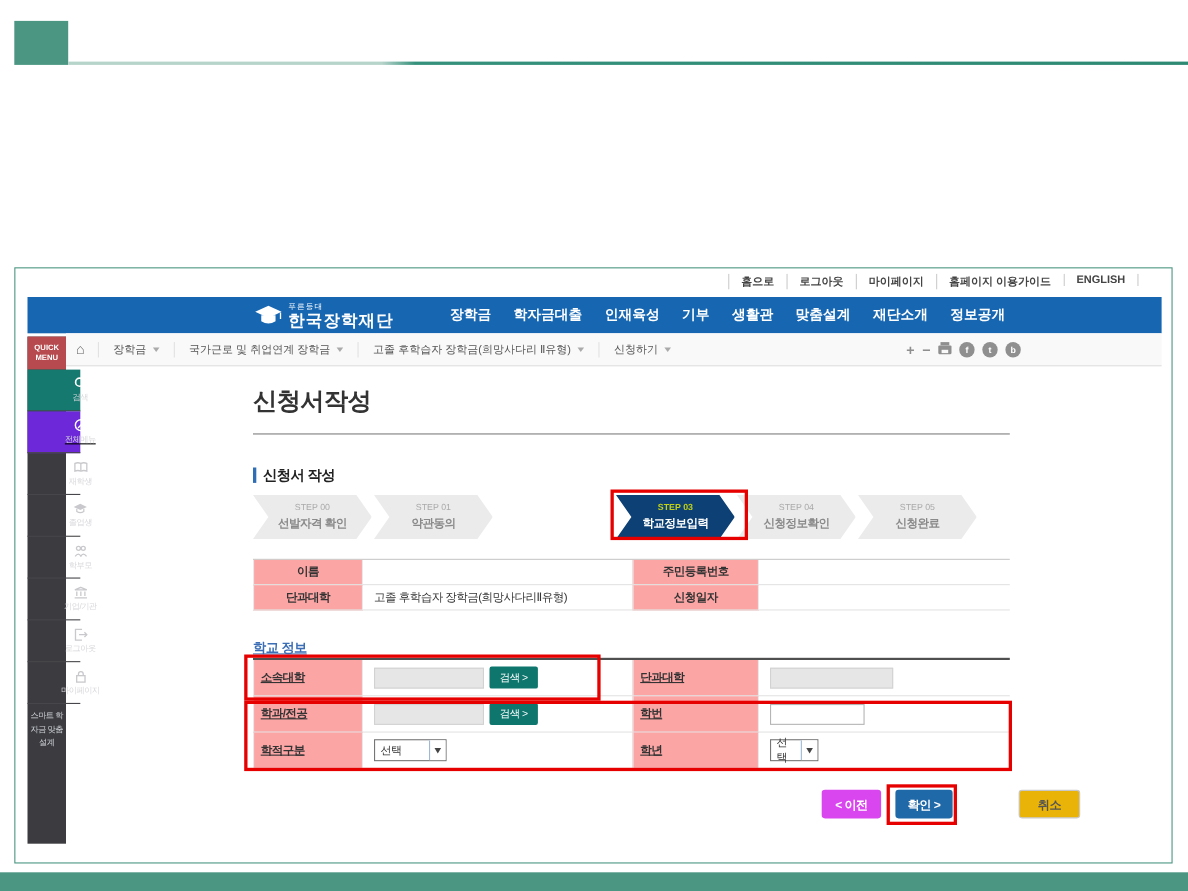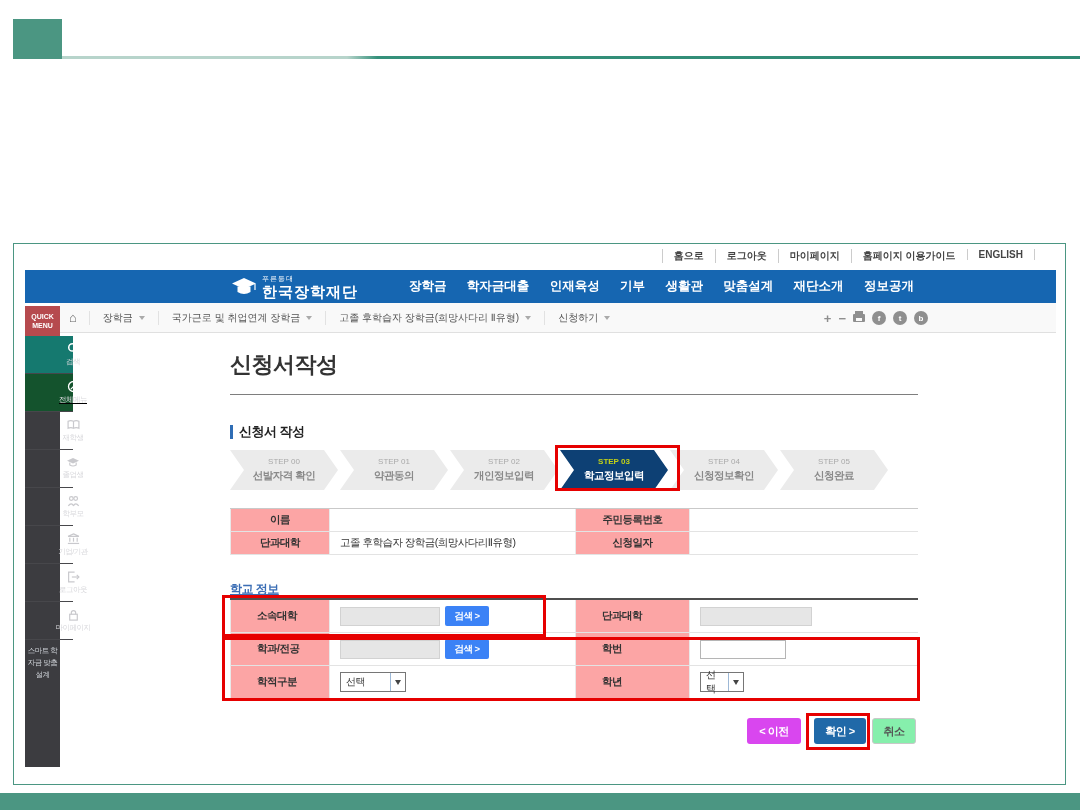--- a/index.html
+++ b/index.html
@@ -39,21 +39,21 @@
   .printer::before { content:""; position:absolute; left:2px; top:-3px; width:8px; height:3px; background:#8f8f8f; }
   .printer::after { content:""; position:absolute; left:3px; bottom:1px; width:6px; height:3px; background:#f9f9f9; }
   .sns { width:14px; height:14px; border-radius:50%; background:#8f8f8f; color:#fff; font-size:8px; font-weight:bold; display:flex; align-items:center; justify-content:center; }
 
   
   .quickmenu { position:absolute; left:11px; top:62px; width:35px; height:461px; background:#3c3c40; display:flex; flex-direction:column; }
   .qm-head { height:30px; background:#b64a4e; color:#fff; font-size:7px; font-weight:bold; text-align:center; display:flex; flex-direction:column; justify-content:center; line-height:1.3; }
   .qm-item { height:38px; display:flex; flex-direction:column; align-items:center; justify-content:center; gap:2px; border-bottom:1px solid #47474b;padding-left:48px; }
   .qm-item .lbl { font-size:7.5px; color:#d8d8dc; letter-spacing:-0.5px; white-space:nowrap; }
   .qm-teal { background:#15796f; }
-  .qm-gold { background:#14532d;text-decoration:underline; }
+  .qm-gold { background:#6d28d9;text-decoration:underline; }
   .qm-foot { padding-top:5px; font-size:7.5px; color:#cfd3d8; text-align:center; line-height:1.6; width:35px; letter-spacing:-0.5px; }
   .qm-icon svg { display:block; }
 
   
   .page-title { position:absolute; left:216px; top:106px; font-size:22px; font-weight:bold; color:#333; letter-spacing:-0.5px; }
   .title-rule { position:absolute; left:216px; top:150px; width:688px; border-top:1px solid #7e7e7e; }
   .section-head { position:absolute; left:216px; top:179px; display:flex; align-items:center; gap:6px; }
   .section-head .bluebar { width:3px; height:14px; background:#2f6db5; }
   .section-head .txt { font-size:13px; font-weight:bold; color:#222; letter-spacing:-0.5px; }
 
@@ -71,37 +71,37 @@
   
   .tbl { position:absolute; left:216px; display:grid; grid-template-columns:100px 245px 115px 228px; }
   .cell { border-bottom:1px solid #e3e3e3; display:flex; align-items:center; font-size:10.5px; color:#333; }
   .cell.hd { background:#fca5a5; font-weight:bold; justify-content:center; border-right:1px solid #e9e9e9; border-left:1px solid #e9e9e9; letter-spacing:-0.5px; }
   .cell.val { padding-left:10px; letter-spacing:-0.5px; }
   .info-tbl { top:264px; border-top:1px solid #c9c9c9; }
   .info-tbl .cell { height:23px; }
   .school-title { position:absolute; left:216px; top:337px; font-size:12px; font-weight:bold; color:#3b6eb5; text-decoration:underline; letter-spacing:-0.5px; }
   .school-tbl { top:354px; border-top:2px solid #4f4f4f; }
   .school-tbl .cell { height:33px; }
-  .school-tbl .cell.hd { justify-content:flex-start; padding-left:26px; }
+  .school-tbl .cell.hd { justify-content:flex-start; padding-left:6px;text-decoration:underline; }
   .inp-disabled { width:100px; height:19px; background:#e6e6e6; border:1px solid #d2d2d2; }
   .inp-disabled.w112 { width:112px; }
-  .btn-search { width:44px; height:20px; background:#3b82f6; border:none; border-radius:2px; color:#fff; font-size:9.5px; font-weight:bold; margin-left:5px; font-family:"Liberation Sans",sans-serif; letter-spacing:-0.5px; }
+  .btn-search { width:44px; height:20px; background:#0f766e; border:none; border-radius:2px; color:#fff; font-size:9.5px; font-weight:normal; margin-left:5px; font-family:"Liberation Sans",sans-serif; letter-spacing:-0.5px; }
   .inp-text { width:86px; height:19px; border:1px solid #b5b5b5; background:#fff; font-size:10px; padding:0 4px; font-family:"Liberation Sans",sans-serif; }
   .selectbox { height:20px; border:1px solid #767676; background:#fff; display:flex; align-items:center; }
   .selectbox .sval { font-size:10px; color:#333; padding:0 5px; flex:1; letter-spacing:-0.5px; }
   .selectbox .sarrow { width:15px; height:18px; border-left:1px solid #9db8d6; display:flex; align-items:center; justify-content:center; background:#fff; }
   .selectbox .sarrow i { width:0; height:0; border-left:3.5px solid transparent; border-right:3.5px solid transparent; border-top:5px solid #444; }
   .sel-w66 { width:66px; } .sel-w44 { width:44px; }
 
   
   .actions { position:absolute; left:0; top:474px; width:100%; }
   .btn { position:absolute; height:26px; border-radius:3px; font-size:11px; font-weight:bold; border:none; font-family:"Liberation Sans",sans-serif; letter-spacing:-0.5px; }
   .btn-prev { left:733px; width:54px; background:#d946ef; color:#fff; }
   .btn-confirm { left:800px; width:52px; background:#2069a8; color:#fff; }
-  .btn-cancel { left:858px; width:44px; background:#86efac; color:#555; border:1px solid #c8c8c8; }
+  .btn-cancel { left:912px; width:56px; background:#eab308; color:#555; border:1px solid #c8c8c8; }
 
   
   .redbox { position:absolute; border:3px solid #e60000; pointer-events:none; }
   .rb-step { left:541px; top:201px; width:125px; height:46px; }
   .rb-row1 { left:208px; top:351px; width:324px; height:42px; }
   .rb-rows { left:208px; top:393px; width:698px; height:64px; }
   .rb-confirm { left:792px; top:469px; width:64px; height:37px; }
 </style>
 </head>
 <body>
@@ -267,24 +267,20 @@
 
     <div class="steps">
       <div class="step" style="left:0">
         <span class="num">STEP 00</span>
         <span class="lb">선발자격 확인</span>
       </div>
       <div class="step" style="left:110px">
         <span class="num">STEP 01</span>
         <span class="lb">약관동의</span>
       </div>
-      <div class="step" style="left:220px">
-        <span class="num">STEP 02</span>
-        <span class="lb">개인정보입력</span>
-      </div>
       <div class="step active" style="left:330px">
         <span class="num">STEP 03</span>
         <span class="lb">학교정보입력</span>
       </div>
       <div class="step" style="left:440px">
         <span class="num">STEP 04</span>
         <span class="lb">신청정보확인</span>
       </div>
       <div class="step" style="left:550px">
         <span class="num">STEP 05</span>

